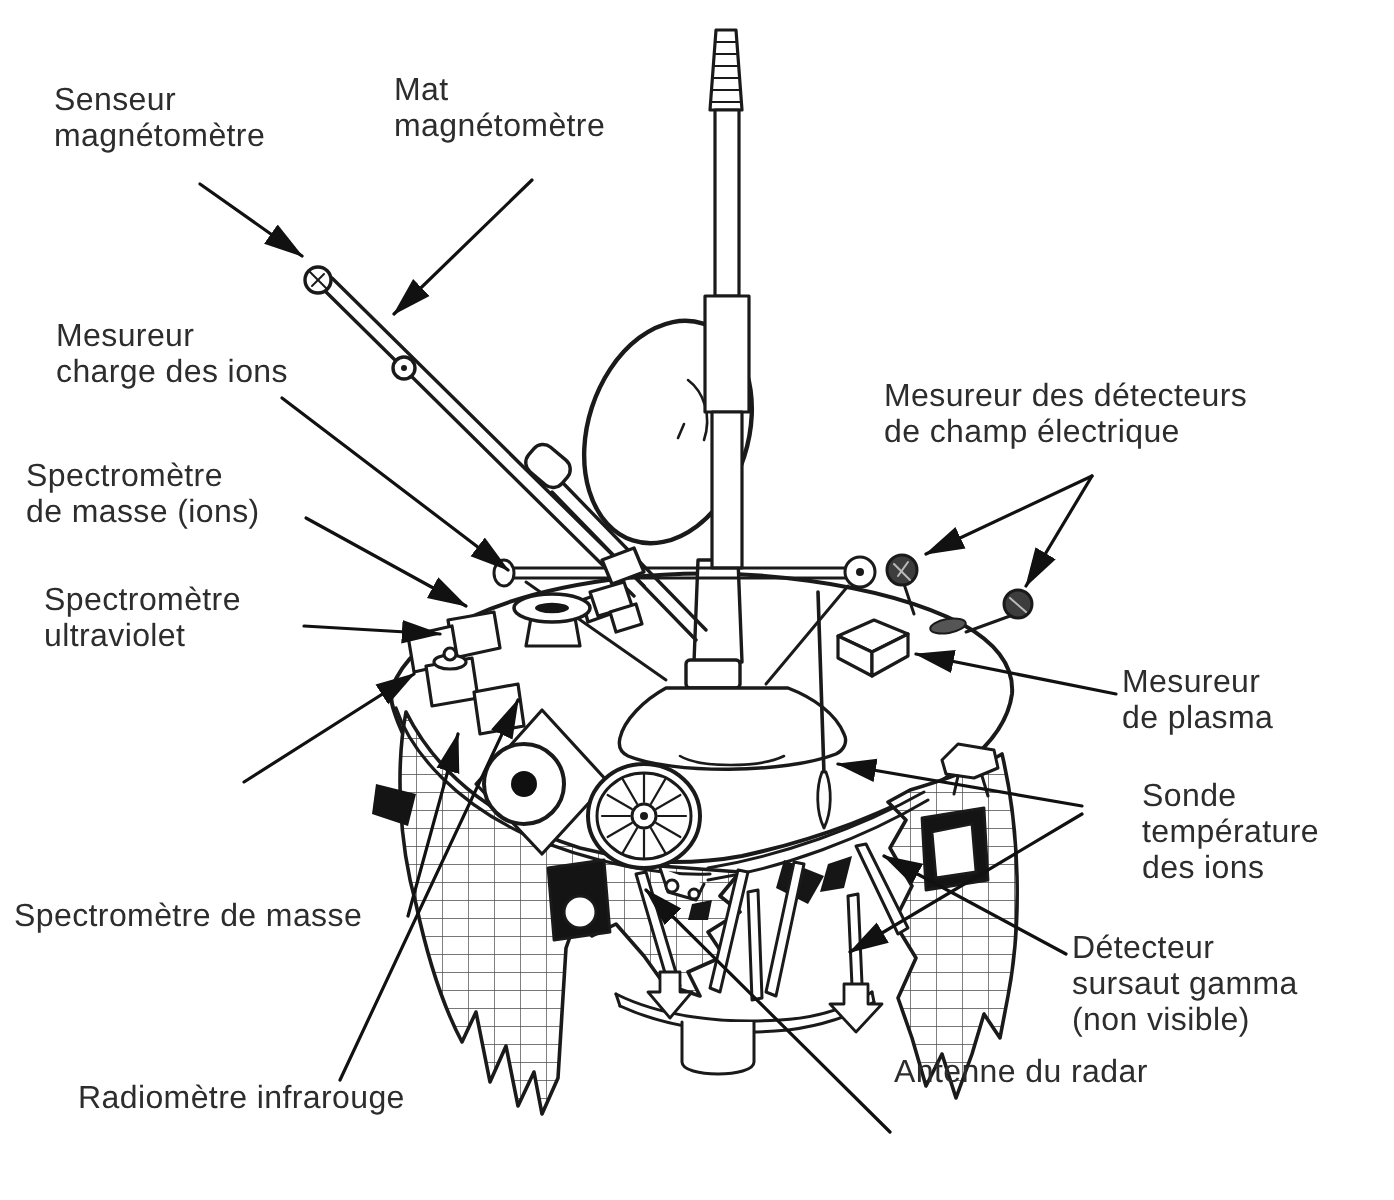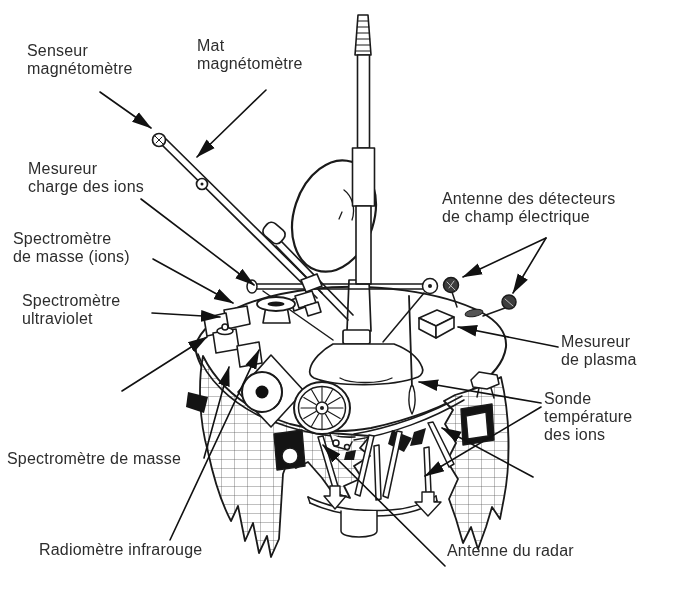--- a/index.html
+++ b/index.html
@@ -234,21 +234,24 @@
   <div class="lbl" style="left:197px;top:37px">Mat
 magnétomètre</div>
   <div class="lbl" style="left:28px;top:160px">Mesureur
 charge des ions</div>
   <div class="lbl" style="left:13px;top:230px">Spectromètre
 de masse (ions)</div>
   <div class="lbl" style="left:22px;top:292px">Spectromètre
 ultraviolet</div>
   <div class="lbl" style="left:7px;top:450px">Spectromètre de masse</div>
   <div class="lbl" style="left:39px;top:541px">Radiomètre infrarouge</div>
-  <div class="lbl" style="left:442px;top:190px">Antenne des détecteurs
+  <div class="lbl" style="left:442px;top:190px">Mesureur des détecteurs
 de champ électrique</div>
   <div class="lbl" style="left:561px;top:333px">Mesureur
 de plasma</div>
-  <div class="lbl" style="left:544px;top:390px">Sonde
+  <div class="lbl" style="left:571px;top:390px">Sonde
 température
 des ions</div>
-  <div class="lbl" style="left:447px;top:542px">Antenne du radar</div>
+  <div class="lbl" style="left:536px;top:466px">Détecteur
+sursaut gamma
+(non visible)</div>
+  <div class="lbl" style="left:447px;top:528px">Antenne du radar</div>
 </div>
 
 </body></html>

